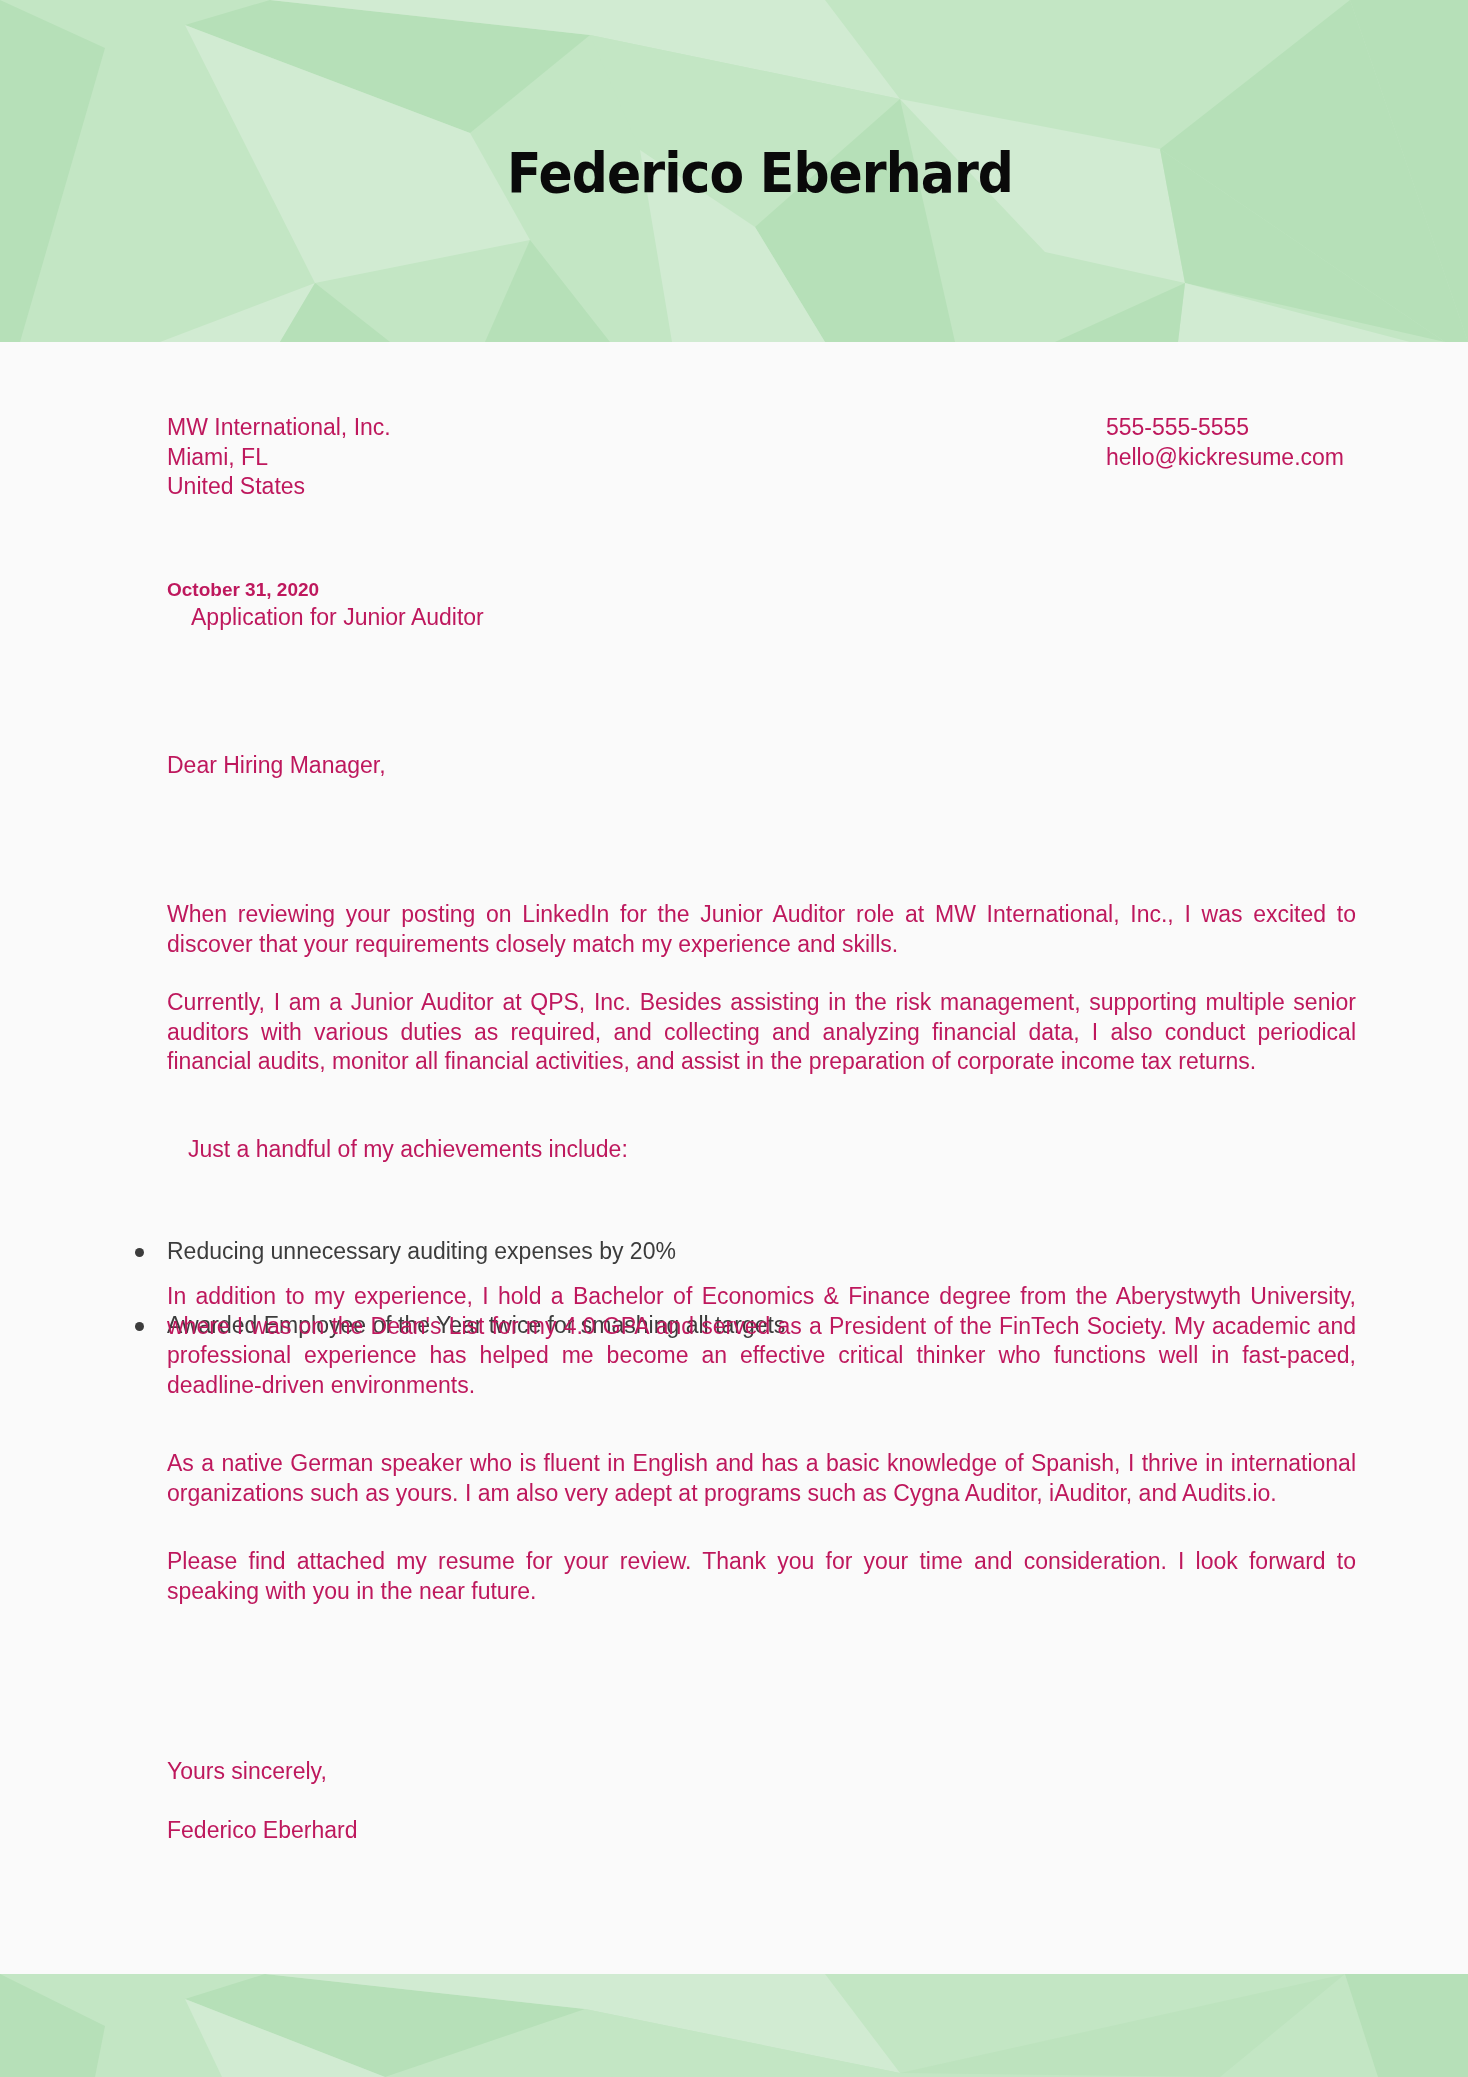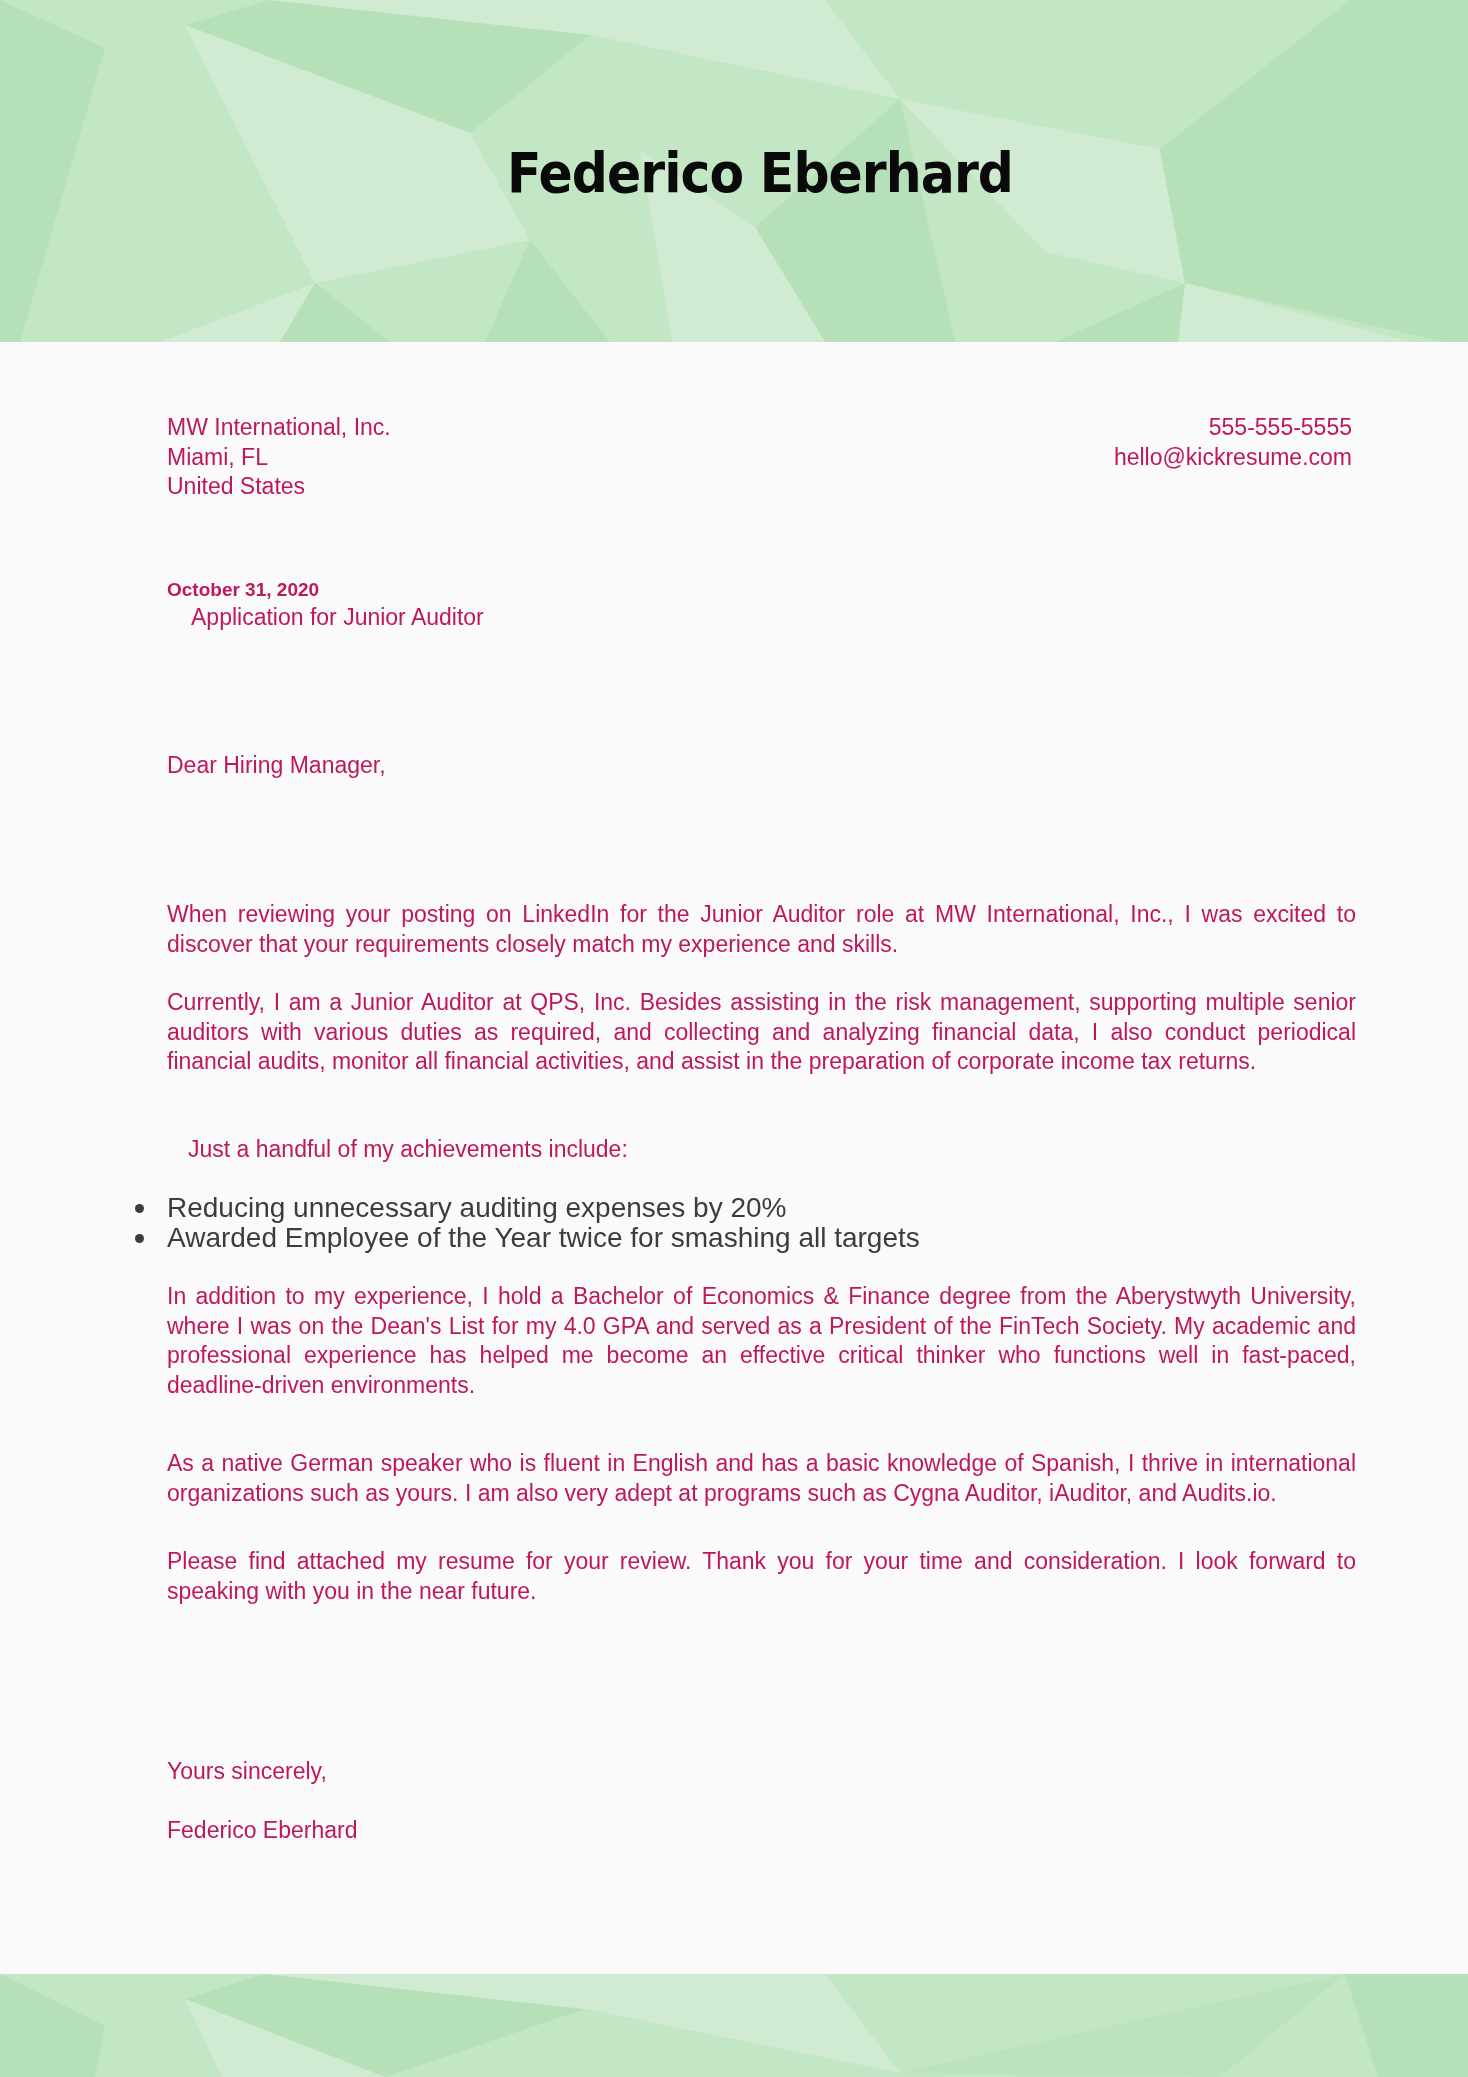--- a/index.html
+++ b/index.html
@@ -7,25 +7,25 @@
          font-family:"Liberation Sans", sans-serif; color:#3a3a3a; }
   .band { position:absolute; left:0; width:1468px; overflow:hidden; background:#c3e6c4; }
   .band svg { position:absolute; left:0; top:0; }
   #top-band { top:0; height:342px; }
   #bottom-band { top:1974px; height:103px; }
   .name { position:absolute; left:0; width:1520px; top:140px; text-align:center;
           font-family:"DejaVu Sans", sans-serif; font-weight:bold; font-size:56px; color:#0a0a0a;
           letter-spacing:-1px; transform:scaleX(0.9); transform-origin:center; }
   .txt { position:absolute; font-size:23px; line-height:29.5px; color:#be185d; }
   .left { left:167px; }
-  .right { right:116px; text-align:right; }
+  .right { right:124px; text-align:left; }
   .body-w { width:1189px; text-align:justify; }
   .bold { font-weight:bold; font-size:19px; }
   ul.bul { position:absolute; left:167px; top:1193px; margin:0; padding:0; list-style:none; }
-  ul.bul li { position:relative; font-size:28px; line-height:29.5px; color:#3c3c3c; }
+  ul.bul li { position:relative; font-size:23px; line-height:29.5px; color:#3c3c3c;margin-top:44px; }
   ul.bul li .dot { position:absolute; left:-32px; top:11px; width:9px; height:9px; border-radius:50%; background:#3c3c3c; }
 </style>
 </head>
 <body>
 
 <div id="top-band" class="band">
   <svg width="1468" height="342" viewBox="0 0 1468 342">
     <rect width="1468" height="342" fill="#c3e6c4"></rect>
     <polygon points="0,0 105,48 20,342 0,342" fill="#b6e0b8"></polygon>
     <polygon points="185,25 270,0 590,35 470,133" fill="#b6e0b8"></polygon>

